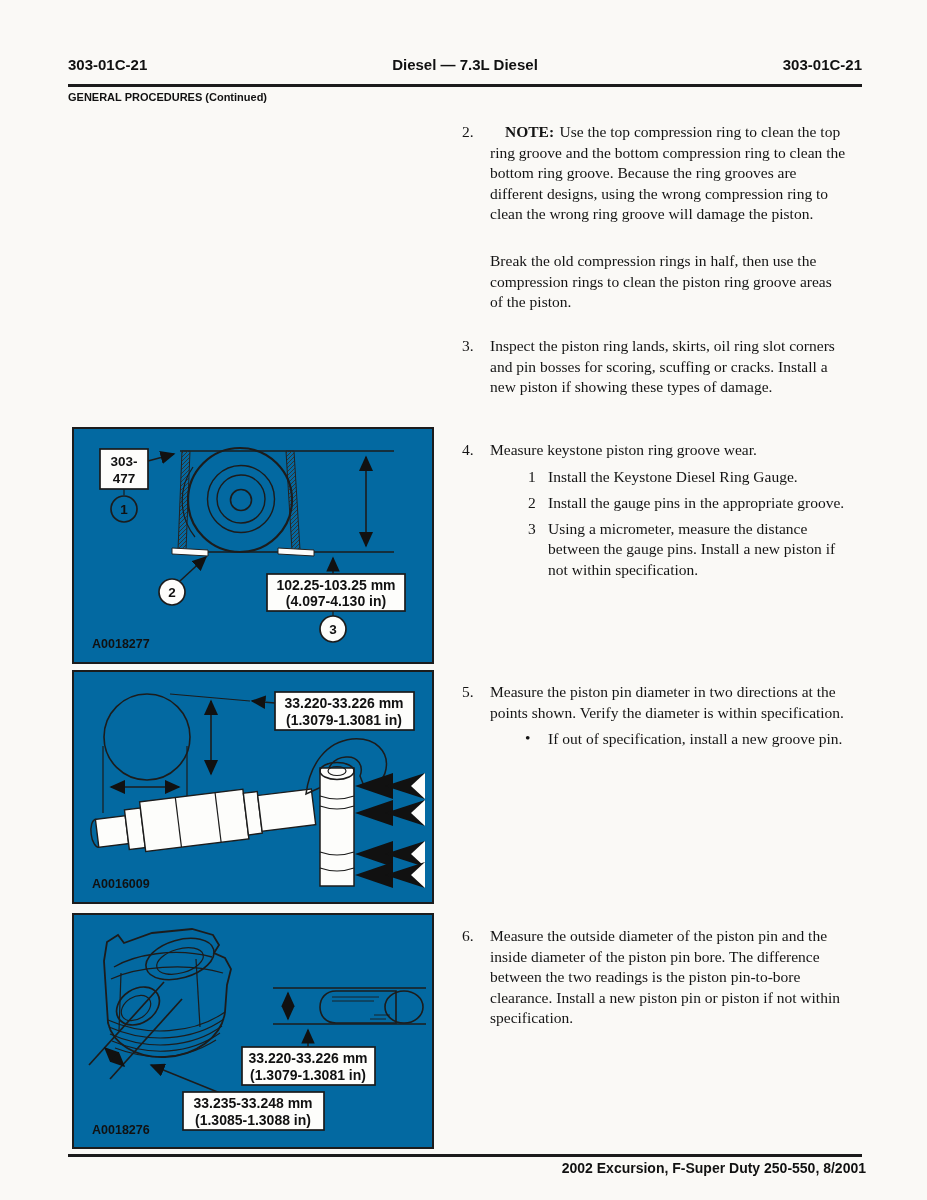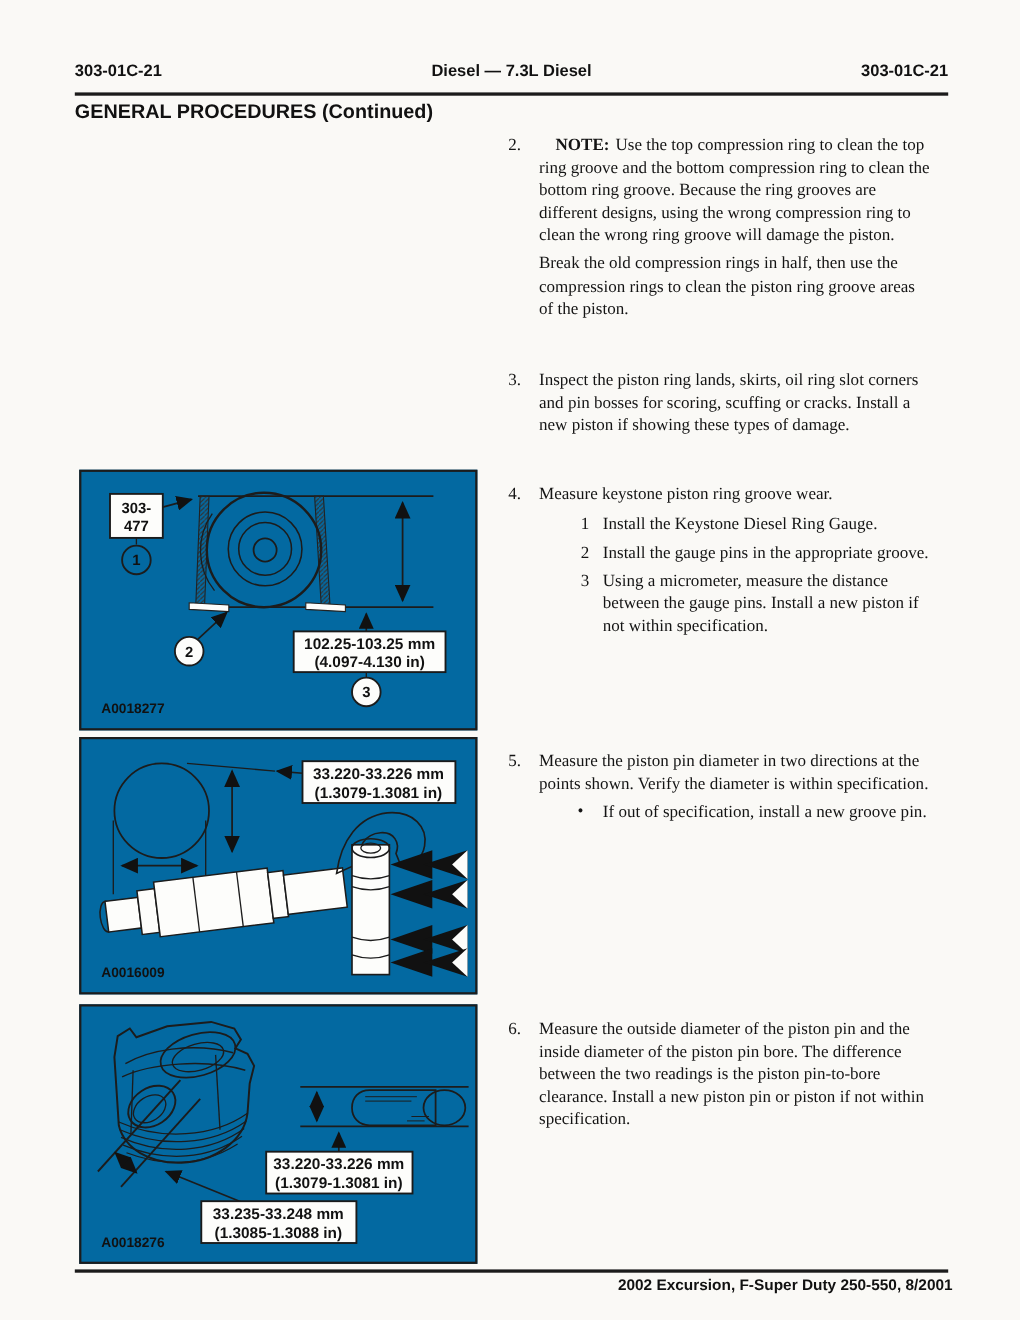--- a/index.html
+++ b/index.html
@@ -8,28 +8,28 @@
         font-family:"Liberation Serif",serif;color:#141414;overflow:hidden;}
 
   
   .hdr{position:absolute;top:56px;left:68px;width:794px;display:flex;
        font-family:"Liberation Sans",sans-serif;font-weight:bold;font-size:15px;color:#111;}
   .hdr .hl{width:200px;text-align:left;}
   .hdr .hc{flex:1;text-align:center;}
   .hdr .hr{width:200px;text-align:right;}
   .rule-top{position:absolute;top:84px;left:68px;width:794px;height:3px;background:#1b1b1b;}
   .sec-title{position:absolute;top:91px;left:68px;font-family:"Liberation Sans",sans-serif;
-             font-weight:bold;font-size:18px;color:#111;}
+             font-weight:bold;font-size:11px;color:#111;}
 
   
   .step{position:absolute;left:462px;width:382px;font-size:15.5px;line-height:20.6px;}
   .step .num{position:absolute;left:0;top:0;}
   .step .body{margin-left:28px;width:358px;}
   .note-label{font-weight:bold;margin-right:.35em;margin-left:15px;}
-  .para2{margin-top:5px;}
+  .para2{margin-top:26px;}
   .sublist{margin-top:6px;}
   .subitem{position:relative;padding-left:58px;margin-top:5.5px;}
   .subitem .snum{position:absolute;left:38px;top:0;}
   .bullet-row{position:relative;padding-left:58px;margin-top:6px;}
   .bullet-row .bmark{position:absolute;left:35px;top:-1px;}
 
   
   .figbox{position:absolute;left:72px;width:358px;border:2px solid #1c1c1c;background:#0369a1;}
   .fig1{top:427px;height:233px;}
   .fig2{top:670px;height:230px;}

